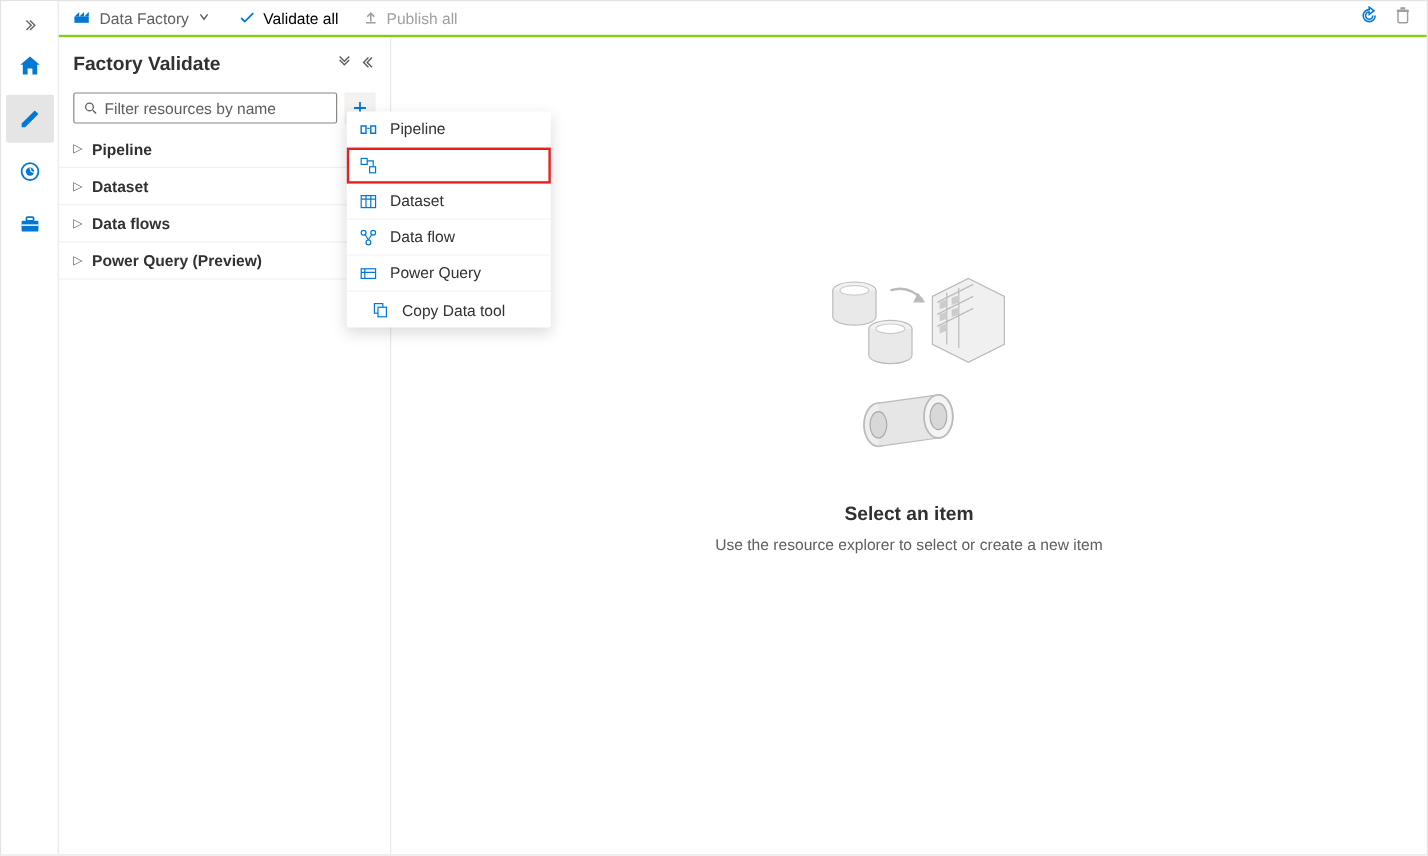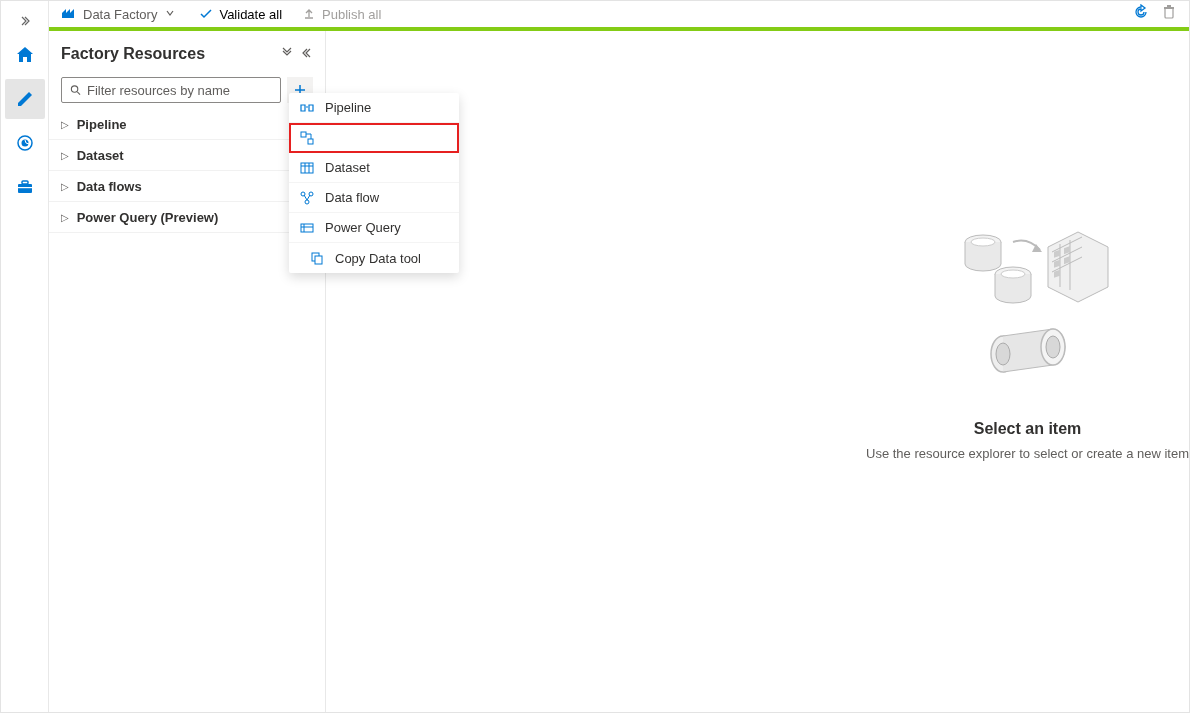--- a/index.html
+++ b/index.html
@@ -57,21 +57,21 @@
       flex: 1;
       display: flex;
       flex-direction: column;
     }
     
     .top-bar {
       height: 30px;
       display: flex;
       align-items: center;
       padding: 0 12px;
-      border-bottom: 4px solid #84cc16;
+      border-bottom: 2px solid #84cc16;
       gap: 6px;
     }
     
     .top-bar-left {
       display: flex;
       align-items: center;
       gap: 8px;
     }
     
     .df-icon {
@@ -200,21 +200,21 @@
       font-size: 13px;
       font-weight: 600;
       color: #323130;
     }
     
     .main-canvas {
       flex: 1;
       position: relative;
       display: flex;
       flex-direction: column;
-      align-items: flex-end;
+      align-items: center;
       justify-content: center;
     }
     
     .empty-state {
       display: flex;
       flex-direction: column;
       align-items: center;
       gap: 8px;
       margin-top: -60px;
     }
@@ -358,21 +358,21 @@
             <rect x="6" y="1" width="4" height="2" fill="#a19f9d"></rect>
           </svg>
       </span>
     </div>
   </div>
 
   <div class="content-area">
 
     <div class="resources-panel">
       <div class="panel-header">
-        <span class="panel-title">Factory Resources</span>
+        <span class="panel-title">Factory Validate</span>
         <span class="panel-controls">
           <span><svg width="12" height="12" viewBox="0 0 12 12">
                 <path d="M2 4 L6 8 L10 4 M2 1 L6 5 L10 1" stroke="#605e5c" stroke-width="1.2" fill="none"></path>
               </svg></span>
           <span><svg width="12" height="12" viewBox="0 0 12 12">
                 <path d="M9 2 L5 6 L9 10 M6 2 L2 6 L6 10" stroke="#605e5c" stroke-width="1.2" fill="none"></path>
               </svg></span>
         </span>
       </div>
       <div class="search-row">

